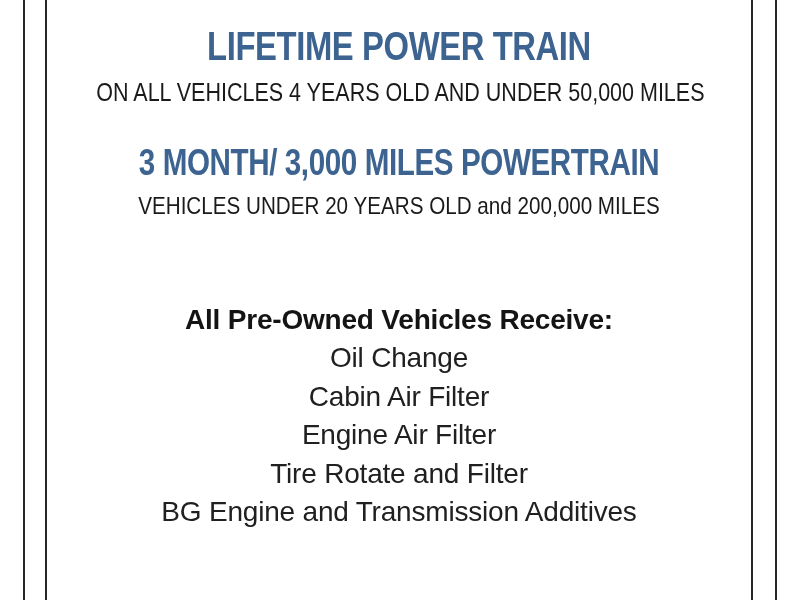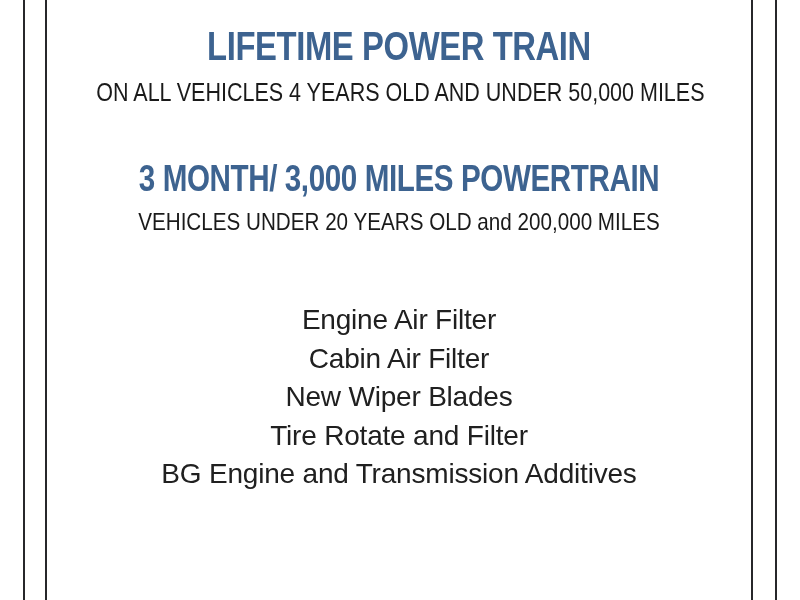--- a/index.html
+++ b/index.html
@@ -72,21 +72,21 @@
     transform: scaleX(0.86);
     transform-origin: center center;
     white-space: nowrap;
     margin: 0;
   }
 
   #block-lifetime { position: absolute; top: 26px;  left: 0; }
   #block-lifetime .warranty-title { font-size: 41px; }
   #block-lifetime .warranty-sub   { margin-top: 13px; font-size: 25px; }
 
-  #block-threemonth { position: absolute; top: 160px; left: 0; }
+  #block-threemonth { position: absolute; top: 144px; left: 0; }
   #block-threemonth .warranty-title { font-size: 37px; }
   #block-threemonth .warranty-sub   { margin-top: 13px; font-size: 24px; }
 
   
   #service-section {
     position: absolute;
     top: 301px;
     left: 0;
     width: 100%;
   }
@@ -134,23 +134,24 @@
       <div class="warranty-title">LIFETIME POWER TRAIN</div>
       <div class="warranty-sub">ON ALL VEHICLES 4 YEARS OLD AND UNDER 50,000 MILES</div>
     </div>
 
     <div class="warranty-block" id="block-threemonth">
       <div class="warranty-title">3 MONTH/ 3,000 MILES POWERTRAIN</div>
       <div class="warranty-sub">VEHICLES UNDER 20 YEARS OLD and 200,000 MILES</div>
     </div>
 
     <div id="service-section">
+      <div class="service-heading">All Pre-Owned Vehicles Receive:</div>
       <ul class="service-list" id="service-list">
+          <li class="service-item">Oil Change</li>
+          <li class="service-item">Cabin Air Filter</li>
           <li class="service-item">Engine Air Filter</li>
-          <li class="service-item">Cabin Air Filter</li>
-          <li class="service-item">New Wiper Blades</li>
           <li class="service-item">Tire Rotate and Filter</li>
           <li class="service-item">BG Engine and Transmission Additives</li>
         </ul>
     </div>
 
   </div>
 </div>
 
 </body></html>

